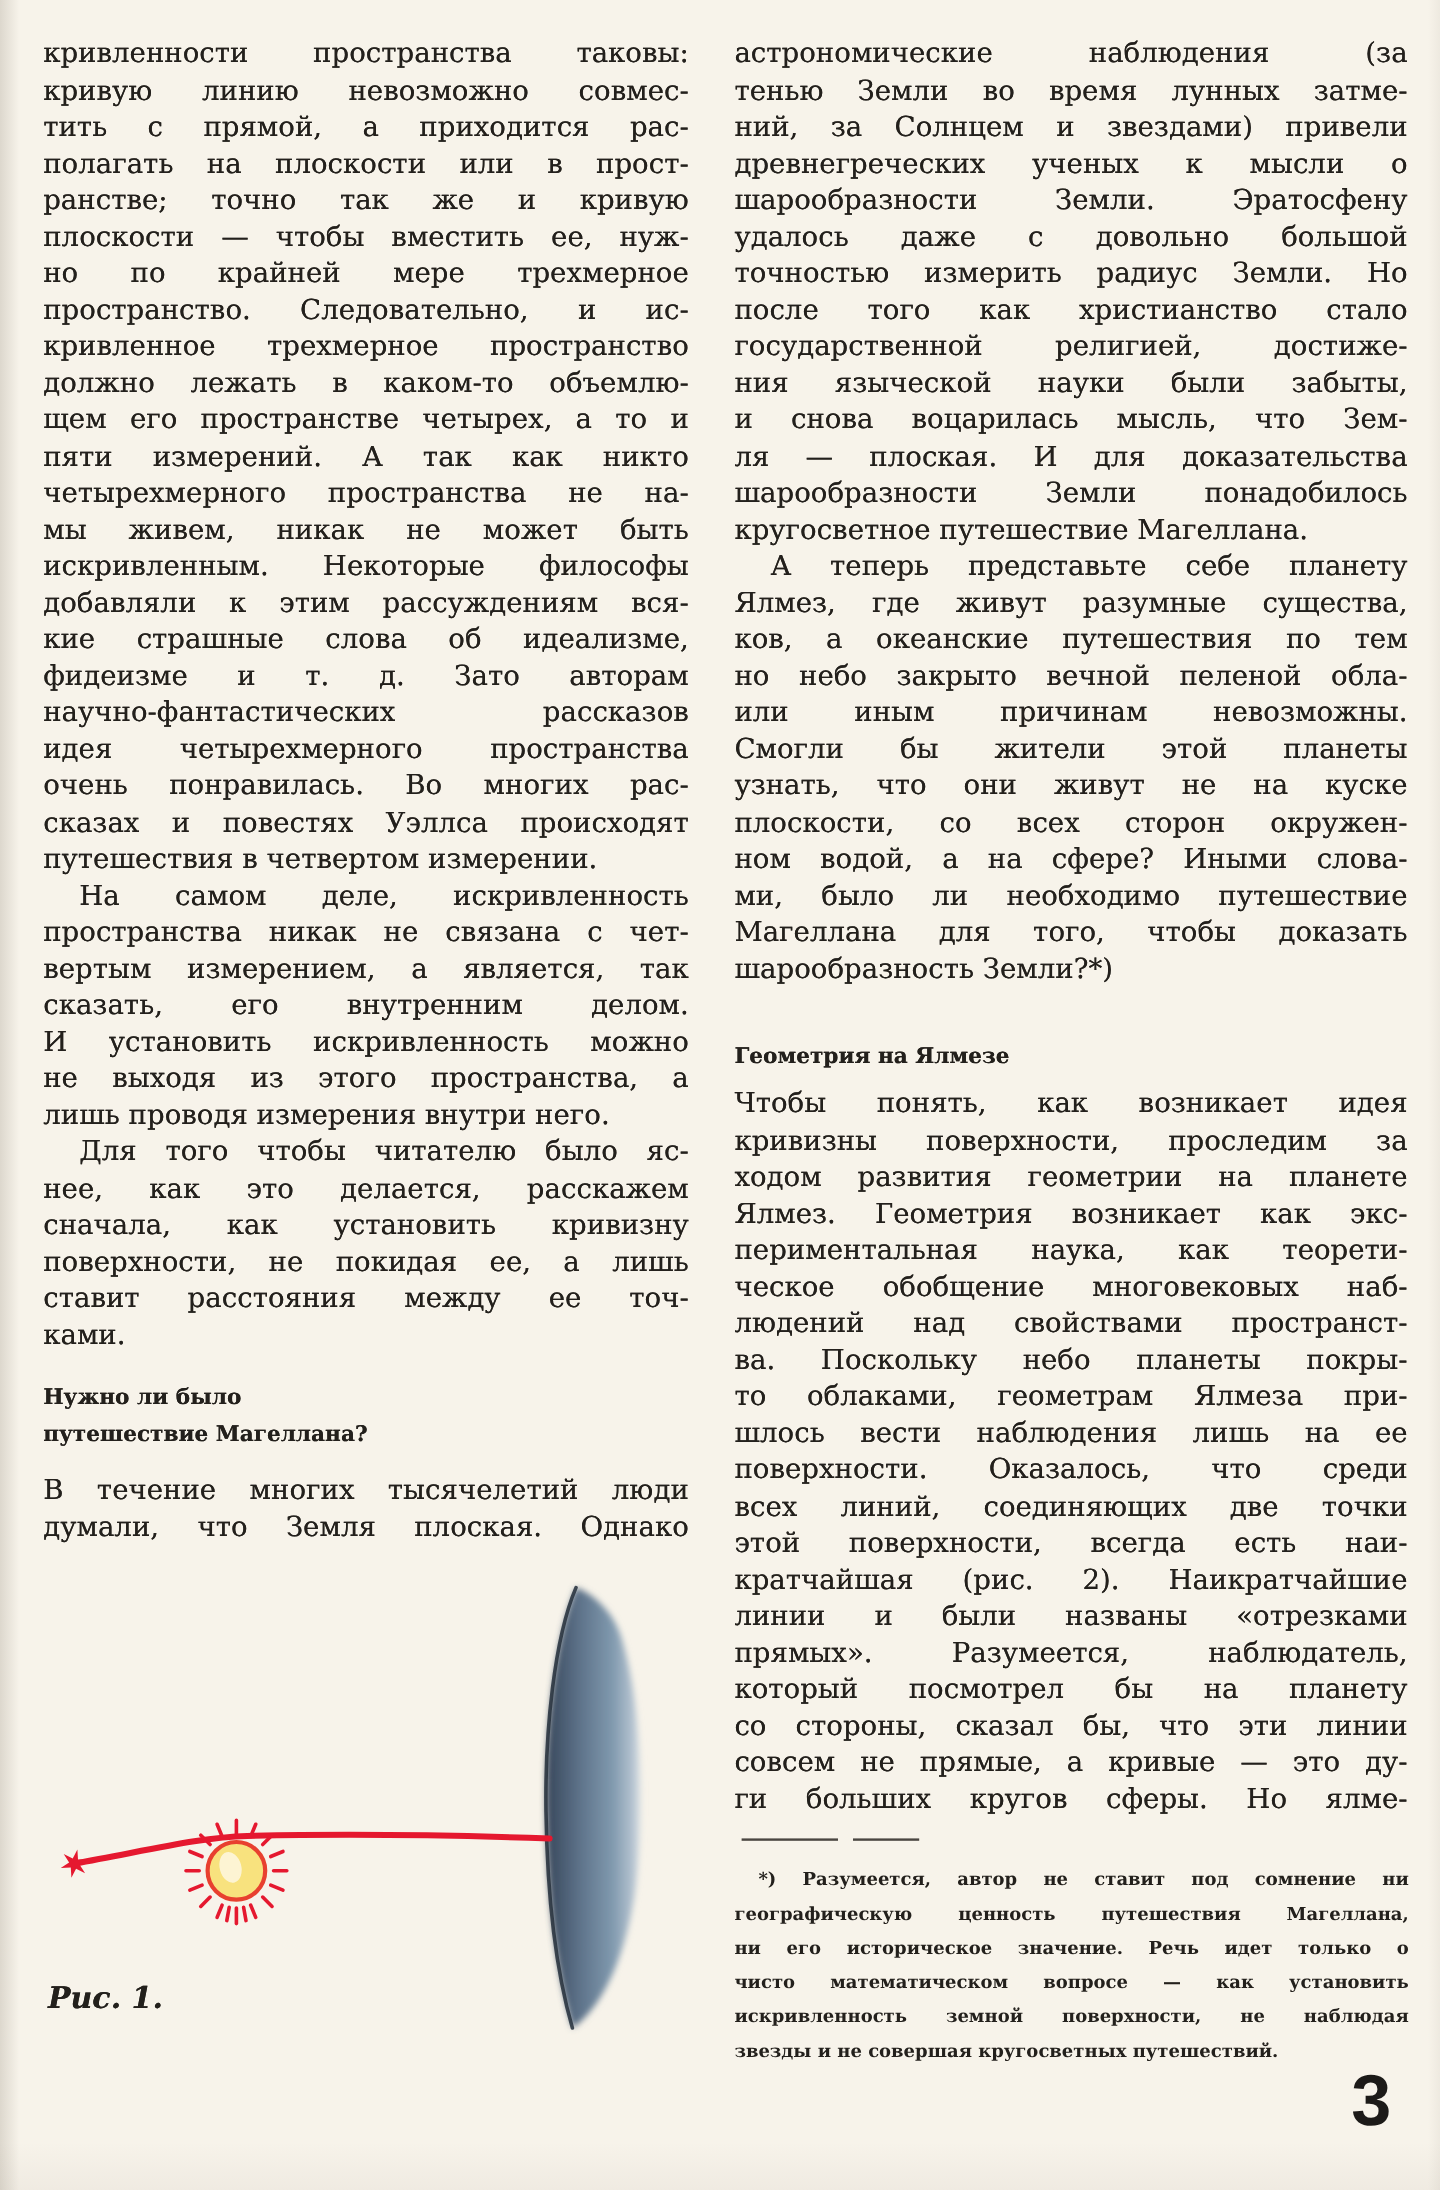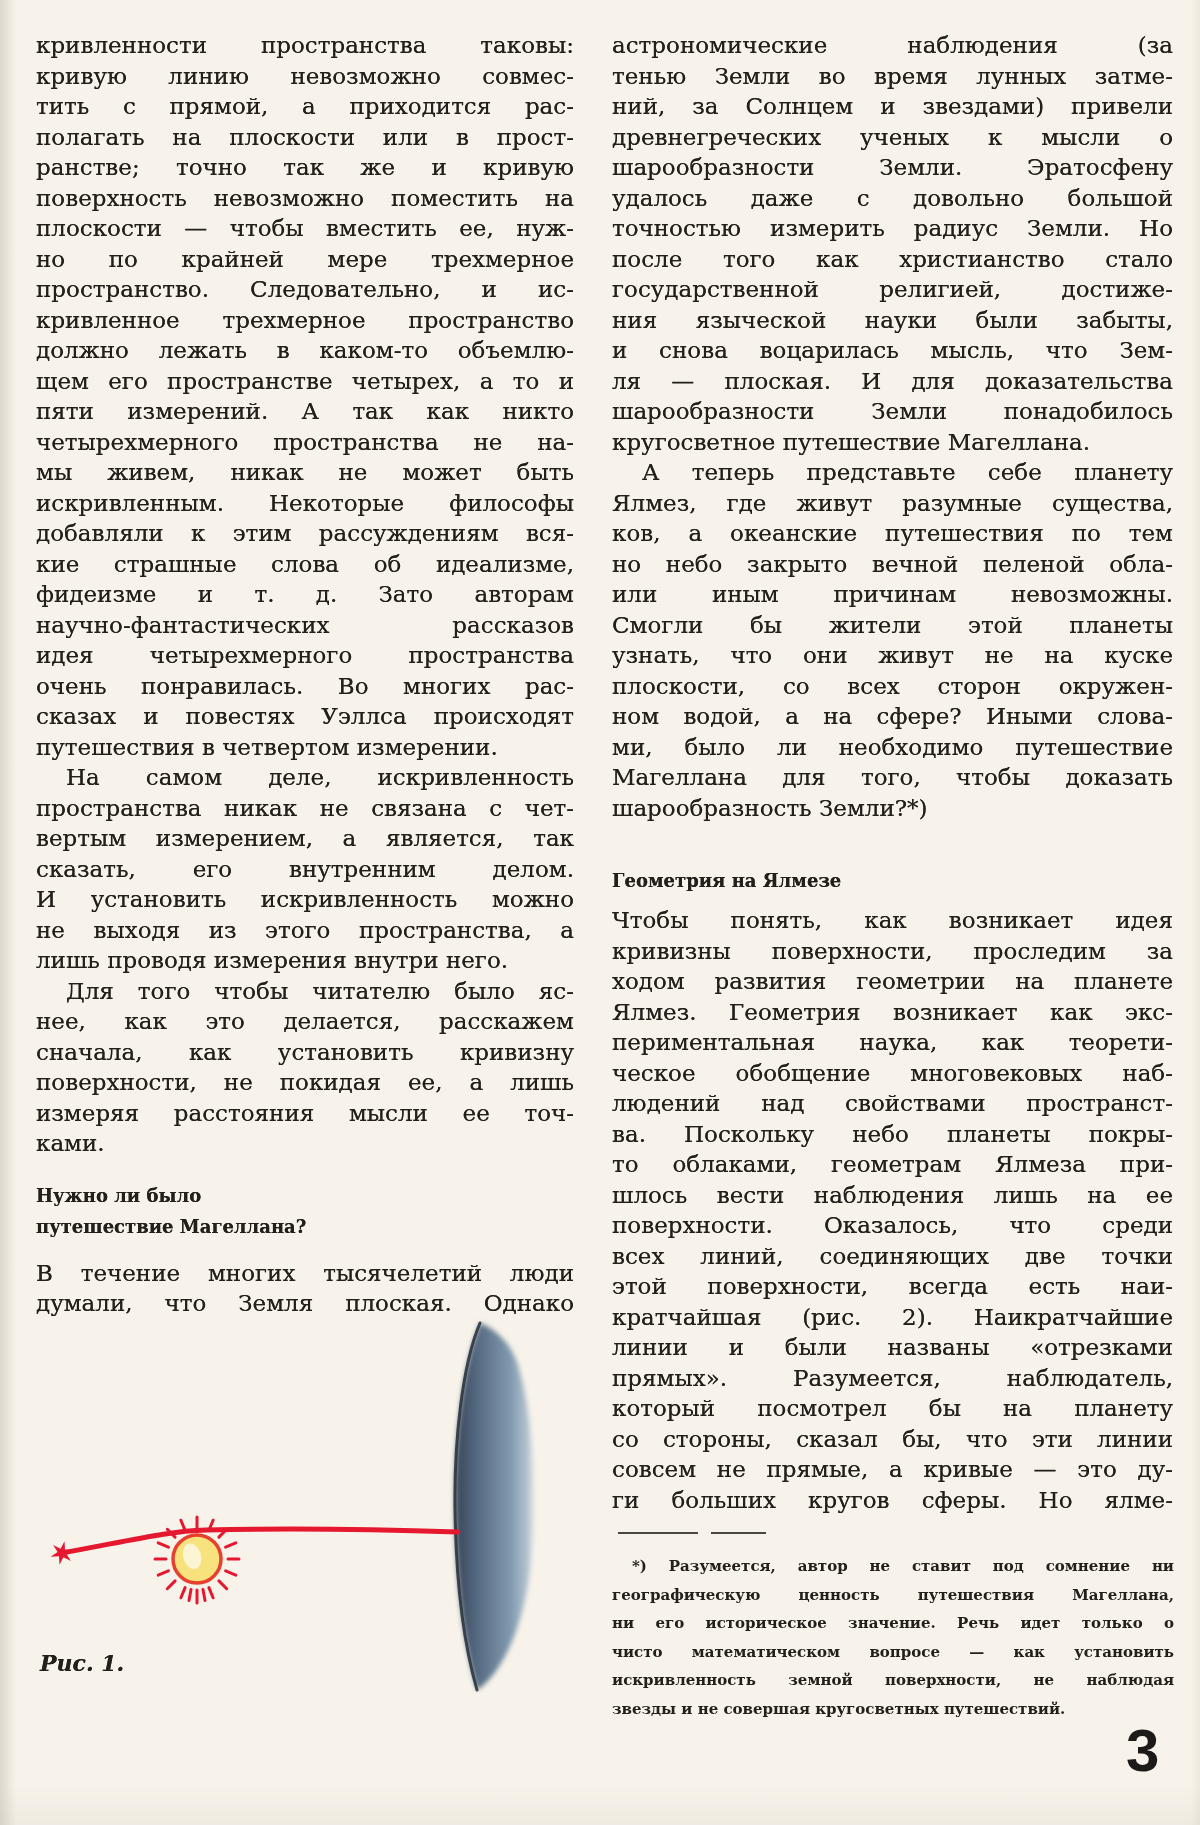--- a/index.html
+++ b/index.html
@@ -29,21 +29,21 @@
   .para.indent .line:first-child{text-indent:30px;}
   .heading{
     margin:21px 0 16px 0;
     font-size:18px;line-height:31px;font-weight:700;
     text-shadow:0 0 .5px rgba(35,32,28,.9);
   }
   .col-right .heading{margin:42px 0 9px 0;}
   .figure-area{position:absolute;left:28px;top:1303px;width:545px;height:400px;}
   .figure-caption{
     position:absolute;left:40px;top:1650px;
-    font-size:22px;font-style:italic;font-weight:700;
+    font-size:25px;font-style:italic;font-weight:700;
     text-shadow:0 0 .5px rgba(35,32,28,.9);
   }
   .footnote{position:absolute;left:612px;top:1532px;width:562px;}
   .footnote-divider{
     width:148px;height:2px;margin:0 0 18px 6px;
     background:linear-gradient(90deg,#4a4641 0 54%,rgba(0,0,0,0) 54% 63%,#4a4641 63% 100%);
   }
   .footnote .line{
     font-size:15px;line-height:28.5px;font-weight:700;
     text-shadow:none;
@@ -60,21 +60,20 @@
 
 <div class="page">
 
   <div class="col col-left">
     <div class="para">
         <div class="line">кривленности пространства таковы:</div>
         <div class="line">кривую линию невозможно совмес-</div>
         <div class="line">тить с прямой, а приходится рас-</div>
         <div class="line">полагать на плоскости или в прост-</div>
         <div class="line">ранстве; точно так же и кривую</div>
-        <div class="line">поверхность невозможно поместить на</div>
         <div class="line">плоскости — чтобы вместить ее, нуж-</div>
         <div class="line">но по крайней мере трехмерное</div>
         <div class="line">пространство. Следовательно, и ис-</div>
         <div class="line">кривленное трехмерное пространство</div>
         <div class="line">должно лежать в каком-то объемлю-</div>
         <div class="line">щем его пространстве четырех, а то и</div>
         <div class="line">пяти измерений. А так как никто</div>
         <div class="line">четырехмерного пространства не на-</div>
         <div class="line">мы живем, никак не может быть</div>
         <div class="line">искривленным. Некоторые философы</div>
@@ -94,21 +93,21 @@
         <div class="line">сказать, его внутренним делом.</div>
         <div class="line">И установить искривленность можно</div>
         <div class="line">не выходя из этого пространства, а</div>
         <div class="line last">лишь проводя измерения внутри него.</div>
       </div>
     <div class="para indent">
         <div class="line">Для того чтобы читателю было яс-</div>
         <div class="line">нее, как это делается, расскажем</div>
         <div class="line">сначала, как установить кривизну</div>
         <div class="line">поверхности, не покидая ее, а лишь</div>
-        <div class="line">измеряя расстояния мысли ее точ-</div>
+        <div class="line">ставит расстояния между ее точ-</div>
         <div class="line last">ками.</div>
       </div>
     <div class="heading">
       <span>Нужно ли было</span><br>
       <span>путешествие Магеллана?</span>
     </div>
     <div class="para">
         <div class="line">В течение многих тысячелетий люди</div>
         <div class="line">думали, что Земля плоская. Однако</div>
       </div>

